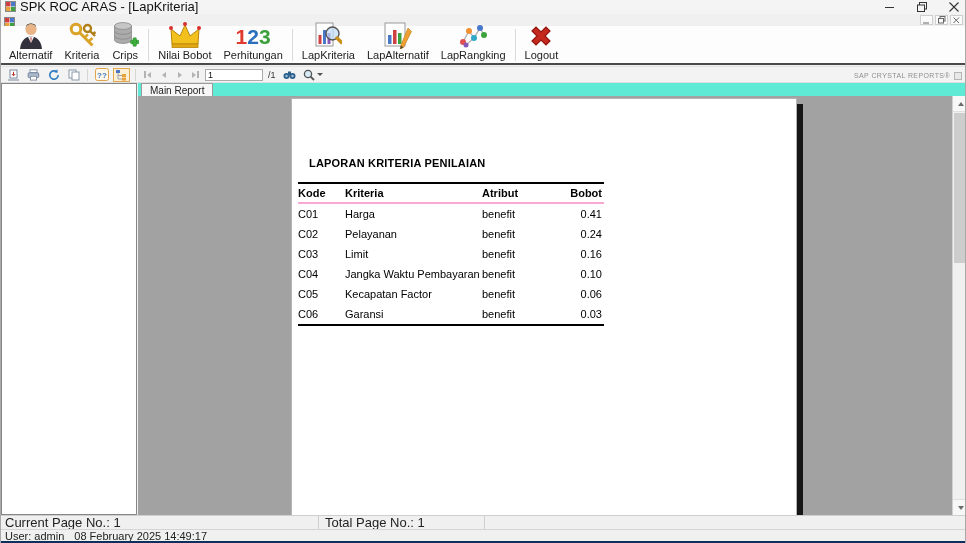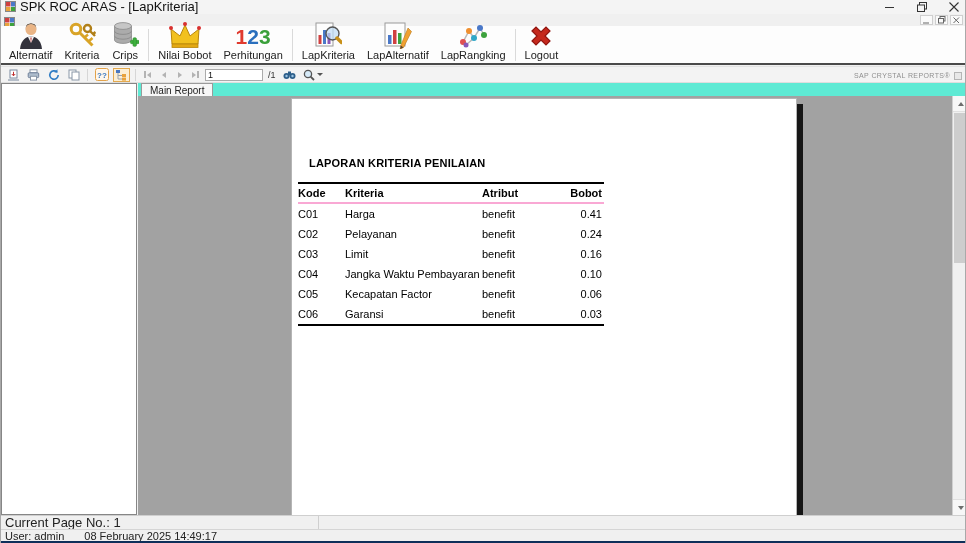--- a/index.html
+++ b/index.html
@@ -81,21 +81,21 @@
   .sthumb{position:absolute;left:1px;top:17px;width:13px;height:150px;background:#cdcdcd;}
 
   
   .statusbar{position:absolute;left:0;top:515px;width:966px;height:14px;background:#f0f0f0;
              border-top:1px solid #cfcfcf;font-size:13px;color:#222;}
   .spanel{position:absolute;top:0;height:14px;line-height:13px;border-right:1px solid #cfcfcf;white-space:nowrap;overflow:hidden;}
   .sp1{left:0;width:318px;padding-left:4px;}
   .sp2{left:318px;width:166px;padding-left:6px;}
   .sp3{left:484px;width:326px;text-align:center;}
   .footer{position:absolute;left:0;top:529px;width:966px;height:12px;background:#f0f0f0;border-top:1px solid #d5d5d5;
-          font-size:11px;color:#222;display:flex;align-items:center;padding-left:4px;gap:20px;}
+          font-size:11px;color:#222;display:flex;align-items:center;padding-left:4px;gap:10px;}
   .bottom-edge{position:absolute;left:0;top:541px;width:966px;height:2px;background:#0e2f5a;}
 </style>
 </head>
 <body>
 
 <div class="titlebar">
   <span>
     <svg width="11" height="11">
         <rect x="0.5" y="0.5" width="10" height="10" fill="#fff" stroke="#888"></rect>
         <rect x="1" y="1" width="4.5" height="4.5" fill="#d04040"></rect>
@@ -431,19 +431,20 @@
       </span>
     <span class="sthumb"></span>
     <span class="sbtn down">
         <span class="arr-dn"></span>
       </span>
   </div>
 </div>
 
 <div class="statusbar">
   <span class="spanel sp1">Current Page No.: 1</span>
+  <span class="spanel sp2">Total Page No.: 1</span>
 </div>
 
 <div class="footer">
   <span>User: admin</span>
   <span>08 February 2025 14:49:17</span>
 </div>
 <div class="bottom-edge"></div>
 
 </body></html>

